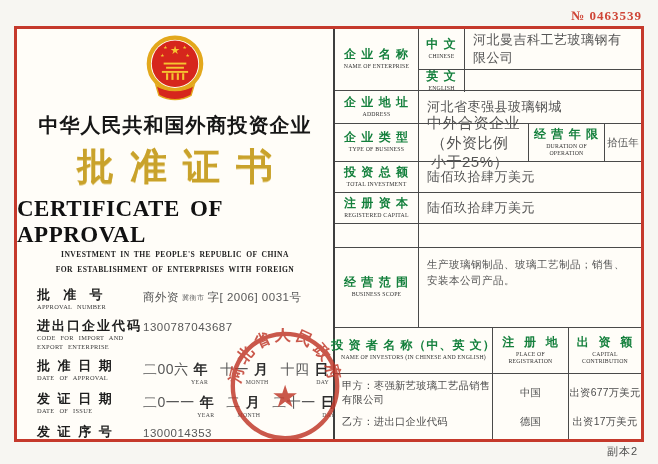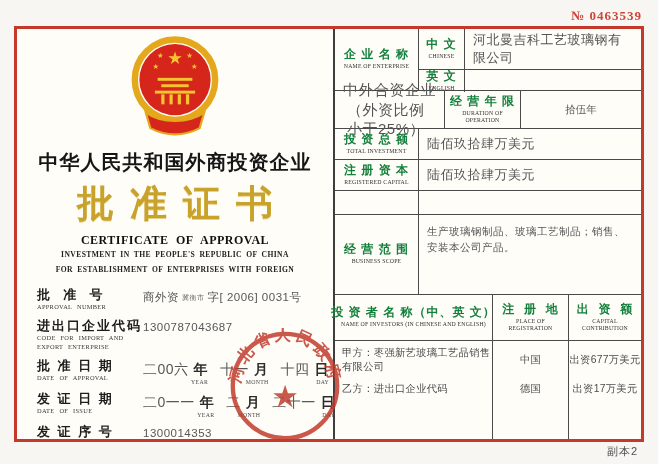--- a/index.html
+++ b/index.html
@@ -25,21 +25,21 @@
   .emblem{margin-top:5px;}
   .title-cn{margin-top:9px;font-size:20px;font-weight:bold;color:#161616;letter-spacing:1px;white-space:nowrap;}
   .title-gold{
     margin-top:9px;font-size:37px;font-weight:bold;
     font-family:"Liberation Serif","DejaVu Serif",serif;
     color:var(--gold,#c9a22b);letter-spacing:16px;text-indent:16px;line-height:1;
     text-shadow:0 1px 0 #e6d08a;
   }
   .title-en{
     margin-top:11px;font-family:"Liberation Serif","DejaVu Serif",serif;
-    font-weight:bold;font-size:12px;color:#111;letter-spacing:0.5px;word-spacing:4px;
+    font-weight:bold;font-size:23px;color:#111;letter-spacing:0.5px;word-spacing:4px;
   }
   .sub-en{
     font-family:"Liberation Serif","DejaVu Serif",serif;font-weight:bold;
     font-size:7.6px;color:#222;letter-spacing:0.4px;line-height:1.45;margin-top:1px;word-spacing:2px;
   }
   .sub-en.first{margin-top:4px;}
   .fields{margin-top:13px;width:100%;box-sizing:border-box;padding:0 10px 0 20px;display:flex;flex-direction:column;gap:7px;justify-content:center;}
   .frow{display:flex;align-items:flex-start;}
   .flabel{width:106px;flex-shrink:0;}
   .cnl{font-weight:bold;font-size:13px;color:#1d1d1d;letter-spacing:2px;white-space:pre;line-height:1.1;}
@@ -229,22 +229,33 @@
           <div class="name-sub">
             <div class="sub-label">
               <div class="tl-cn">英 文</div>
               <div class="tl-en">ENGLISH</div>
             </div>
             <div class="tval"></div>
           </div>
         </div>
       </div>
 
+      <div class="trow r-addr">
+        <div class="tlabel">
+          <div class="tl-cn">企 业 地 址</div>
+          <div class="tl-en">ADDRESS</div>
+        </div>
+        <div class="tval">河北省枣强县玻璃钢城</div>
+      </div>
 
       <div class="trow r-type">
+        <div class="tlabel">
+          <div class="tl-cn">企 业 类 型</div>
+          <div class="tl-en">TYPE  OF  BUSINESS</div>
+        </div>
         <div class="tval type-val">
           <div>中外合资企业</div>
           <div class="l2">（外资比例小于25%）</div>
         </div>
         <div class="tlabel dur-label">
           <div class="tl-cn">经 营 年 限</div>
           <div class="tl-en">DURATION OF OPERATION</div>
         </div>
         <div class="dur-val">拾伍年</div>
       </div>

